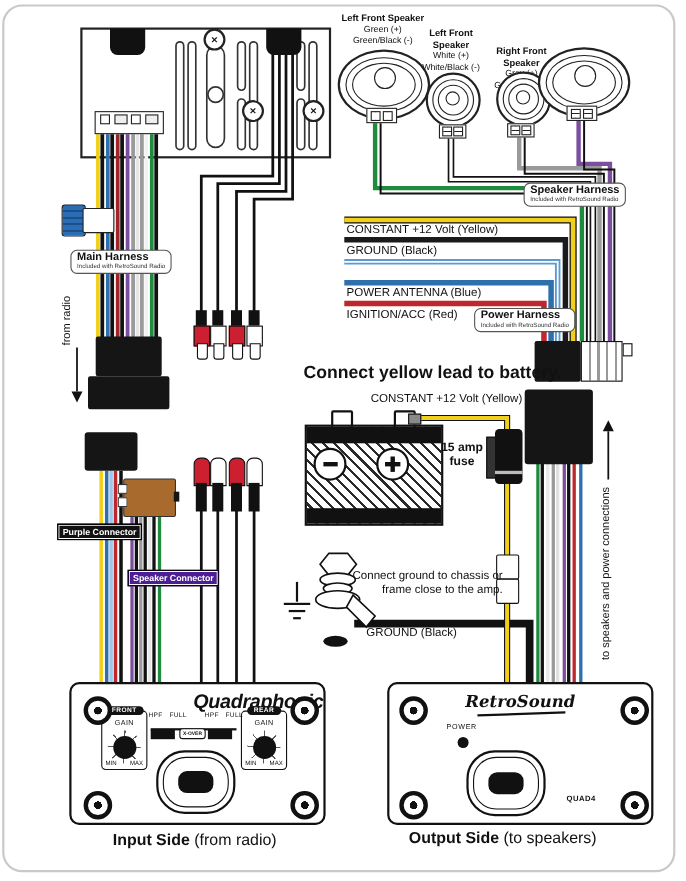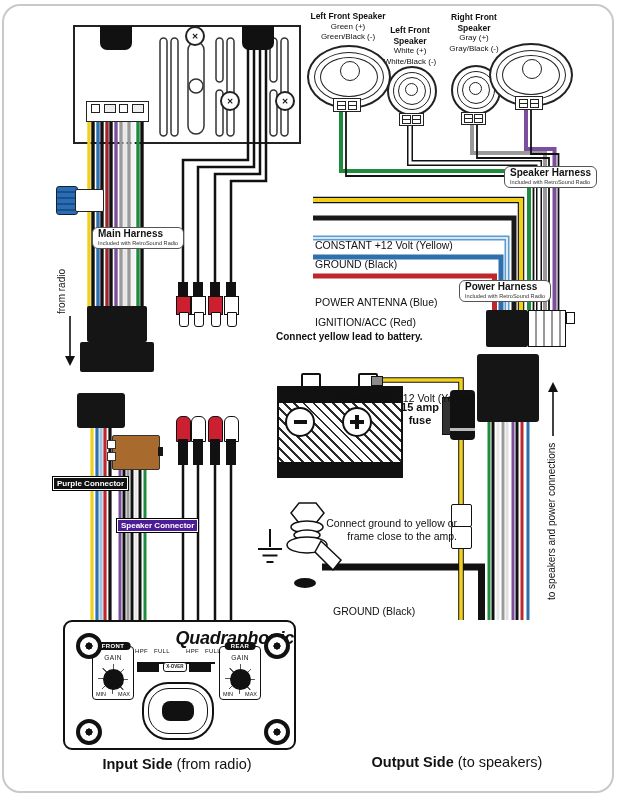--- a/index.html
+++ b/index.html
@@ -1,23 +1,23 @@
 <!DOCTYPE html>
 <html><head>
 <meta charset="utf-8">
 <style>
   html,body{margin:0;padding:0;background:#fff;font-family:"Liberation Sans",sans-serif;color:#111;}
   #canvas{position:relative;width:624px;height:801px;background:#fff;overflow:hidden;}
   .abs{position:absolute;}
   .frame{border:2px solid #c9c9c9;border-radius:18px;}
-  .box-label{border:1.5px solid #555;border-radius:6px;background:#fff;padding:1px 5px 2px;line-height:1.08;z-index:5;margin-left:28px;}
+  .box-label{border:1.5px solid #555;border-radius:6px;background:#fff;padding:1px 5px 2px;line-height:1.08;z-index:5;}
   .box-label .t{font-weight:bold;font-size:10px;white-space:nowrap;}
   .box-label .s{font-size:5.6px;white-space:nowrap;color:#333;}
-  .wire-label{font-size:10.5px;white-space:nowrap;z-index:5;margin-top:36px;}
-  .h1{font-weight:bold;font-size:10px;white-space:nowrap;z-index:5;}
+  .wire-label{font-size:10.5px;white-space:nowrap;z-index:5;}
+  .h1{font-weight:bold;font-size:16px;white-space:nowrap;z-index:5;}
   .small-note{font-size:10.5px;line-height:13px;text-align:center;}
   .vtext{writing-mode:vertical-rl;transform:rotate(180deg);font-size:10px;white-space:nowrap;}
   .tag{color:#fff;font-weight:bold;font-size:8px;line-height:9px;padding:2px 4px;box-shadow:inset 0 0 0 1px #fff;border:1px solid #000;white-space:nowrap;z-index:6;}
   .screw{width:16px;height:16px;border-radius:50%;border:2px solid #222;background:#fff;font-size:8px;font-weight:bold;display:flex;align-items:center;justify-content:center;z-index:3;}
   .ampscrew{width:18px;height:18px;border-radius:50%;border:4px solid #111;background:radial-gradient(circle,#111 0 3.5px,#fff 3.6px);z-index:3;}
   .spk{border:2px solid #222;border-radius:50%;background:#fff;z-index:2;}
   .ring{position:absolute;border:1.5px solid #222;border-radius:50%;}
   .spk-tab{background:#fff;border:1.5px solid #222;display:flex;align-items:center;justify-content:space-evenly;z-index:2;}
   .spk-tab i{display:block;width:7px;height:7px;border:1px solid #222;background:linear-gradient(#fff 45%,#222 45%,#222 55%,#fff 55%),linear-gradient(90deg,#fff 45%,#222 45%,#222 55%,#fff 55%);}
   .spk-label{text-align:center;font-size:8px;line-height:10.5px;white-space:nowrap;z-index:2;}
@@ -246,21 +246,21 @@
     <div class="n">Left Front Speaker</div>
     <div>Green (+)</div>
     <div>Green/Black (-)</div>
   </div>
   <div class="abs spk-label" style="left:368px;top:25px;width:84px;">
     <div class="n">Left Front</div>
     <div class="n">Speaker</div>
     <div>White (+)</div>
     <div>White/Black (-)</div>
   </div>
-  <div class="abs spk-label" style="left:432px;top:12px;width:84px;">
+  <div class="abs spk-label" style="left:432px;top:41px;width:84px;">
     <div class="n">Right Front</div>
     <div class="n">Speaker</div>
     <div>Gray (+)</div>
     <div>Gray/Black (-)</div>
   </div>
 
   <div class="abs spk" style="left:307px;top:45px;width:80px;height:60px;">
     <div class="ring" style="left:5px;top:5px;right:5px;bottom:5px;"></div>
     <div class="ring" style="left:11px;top:10px;right:11px;bottom:10px;"></div>
     <div class="ring" style="left:31px;top:14px;width:18px;height:18px;"></div>
@@ -343,21 +343,21 @@
   </div>
   <div class="abs" style="left:394px;top:401px;width:52px;text-align:center;font-weight:bold;font-size:11px;line-height:13px;z-index:5;">
     <div>15 amp</div>
     <div>fuse</div>
   </div>
 
   <div class="abs" style="left:451px;top:504px;width:19px;height:21px;background:#fff;border:1.5px solid #111;border-radius:2px;z-index:2;"></div>
   <div class="abs" style="left:451px;top:526px;width:19px;height:21px;background:#fff;border:1.5px solid #111;border-radius:2px;z-index:2;"></div>
 
   <div class="abs" style="left:300px;top:517px;width:157px;text-align:right;font-size:10.5px;line-height:12.5px;z-index:5;">
-    <div>Connect ground to yellow or</div>
+    <div>Connect ground to chassis or</div>
     <div>frame close to the amp.</div>
   </div>
   <div class="abs wire-label" style="left:333px;top:569px;">GROUND (Black)</div>
 
   <div class="abs amp" style="left:63px;top:620px;width:229px;height:126px;">
     <div class="abs ampscrew" style="left:11px;top:11px;"></div>
     <div class="abs ampscrew" style="left:199px;top:11px;"></div>
     <div class="abs ampscrew" style="left:11px;top:97px;"></div>
     <div class="abs ampscrew" style="left:199px;top:97px;"></div>
     <div class="abs" style="left:0;top:6px;width:100%;text-align:right;font-weight:bold;font-style:italic;font-size:18px;letter-spacing:-.3px;">Quadraphonic</div>
@@ -390,20 +390,35 @@
     <div class="abs" style="left:72px;top:40px;width:78px;height:1.5px;background:#111;"></div>
     <div class="abs" style="left:72px;top:41px;width:22px;height:9px;background:#111;"></div>
     <div class="abs" style="left:124px;top:41px;width:22px;height:9px;background:#111;"></div>
     <div class="abs" style="left:98px;top:40px;width:22px;height:8px;background:#fff;border:1px solid #111;border-radius:3px;font-size:4.5px;line-height:7px;text-align:center;font-weight:bold;"><span>X-OVER</span></div>
     <div class="emblem-o" style="left:77px;top:60px;width:68px;height:54px;">
         <div class="emblem-m"></div>
         <div class="emblem-i"></div>
       </div>
   </div>
 
+  <div class="abs amp" style="left:352px;top:620px;width:238px;height:126px;">
+    <div class="abs ampscrew" style="left:9px;top:11px;"></div>
+    <div class="abs ampscrew" style="left:210px;top:11px;"></div>
+    <div class="abs ampscrew" style="left:9px;top:97px;"></div>
+    <div class="abs ampscrew" style="left:210px;top:97px;"></div>
+    <div class="abs" style="left:0;top:7px;width:100%;text-align:center;font-family:'DejaVu Serif',serif;font-style:italic;font-weight:bold;font-size:15px;">RetroSound</div>
+    <div class="abs" style="left:80px;top:26px;width:80px;height:1.5px;background:#111;transform:rotate(-2deg);"></div>
+    <div class="abs" style="left:52px;top:36px;font-size:6.5px;letter-spacing:.6px;">POWER</div>
+    <div class="abs" style="left:62px;top:48px;width:10px;height:10px;background:#111;border-radius:50%;"></div>
+    <div class="emblem-o" style="left:70px;top:60px;width:68px;height:56px;">
+        <div class="emblem-m"></div>
+        <div class="emblem-i"></div>
+      </div>
+    <div class="abs" style="left:161px;top:101px;font-size:7px;font-weight:bold;letter-spacing:.4px;">QUAD4</div>
+  </div>
 
   <div class="abs caption" style="left:77px;top:756px;width:200px;">
     <b>Input Side</b><span> (from radio)</span>
   </div>
   <div class="abs caption" style="left:357px;top:754px;width:200px;">
     <b>Output Side</b><span> (to speakers)</span>
   </div>
 
   <div class="abs vtext" style="left:546px;top:442px;height:158px;">to speakers and power connections</div>
 </div>

